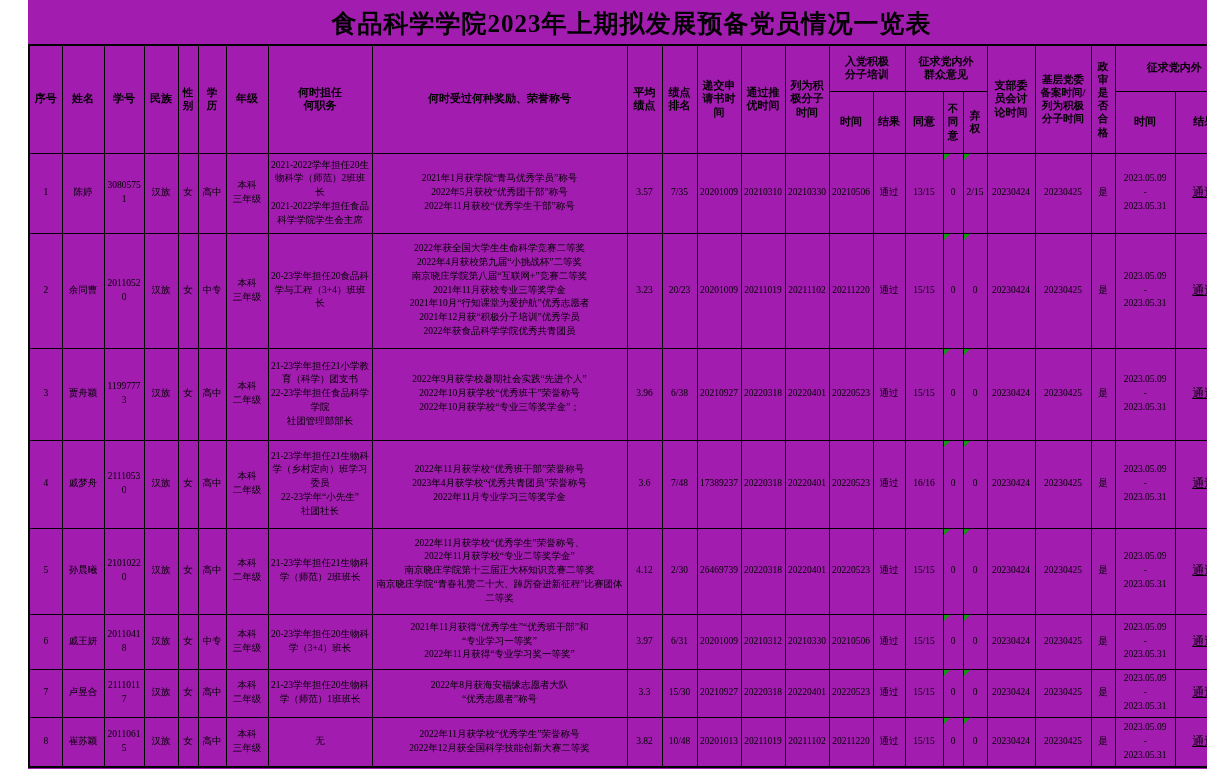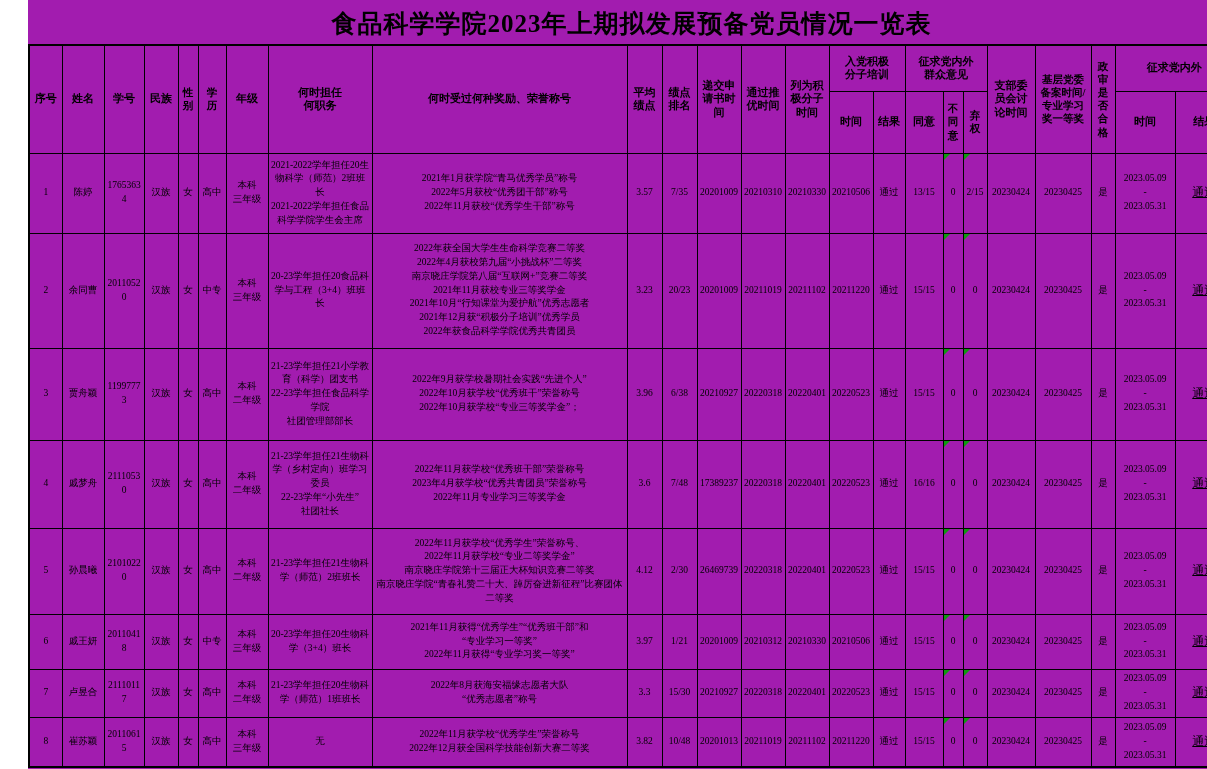--- a/index.html
+++ b/index.html
@@ -75,21 +75,21 @@
         <th rowspan="2">绩点
 排名</th>
         <th rowspan="2">递交申请书时间</th>
         <th rowspan="2">通过推优时间</th>
         <th rowspan="2">列为积极分子时间</th>
         <th colspan="2">入党积极
 分子培训</th>
         <th colspan="3">征求党内外
 群众意见</th>
         <th rowspan="2">支部委员会讨论时间</th>
-        <th rowspan="2" class="sm">基层党委备案时间/专业学习奖一等奖</th>
+        <th rowspan="2" class="sm">基层党委备案时间/列为积极分子时间</th>
         <th rowspan="2" class="sm">政
 审
 是
 否
 合
 格</th>
         <th colspan="2">征求党内外</th>
       </tr>
       <tr style="height:62px;">
         <th>时间</th>
@@ -101,21 +101,21 @@
         <th class="sm">弃
 权</th>
         <th>时间</th>
         <th>结果</th>
       </tr>
     </thead>
     <tbody id="roster-body">
         <tr style="height: 80px;">
           <td>1</td>
           <td>陈婷</td>
-          <td class="num">17653634</td>
+          <td class="num">30805751</td>
           <td>汉族</td>
           <td>女</td>
           <td>高中</td>
           <td>本科
 三年级</td>
           <td>2021-2022学年担任20生物科学（师范）2班班长
 2021-2022学年担任食品科学学院学生会主席</td>
           <td>2021年1月获学院“青马优秀学员”称号
 2022年5月获校“优秀团干部”称号
 2022年11月获校“优秀学生干部”称号</td>
@@ -277,21 +277,21 @@
           <td>汉族</td>
           <td>女</td>
           <td>中专</td>
           <td>本科
 三年级</td>
           <td>20-23学年担任20生物科学（3+4）班长</td>
           <td>2021年11月获得“优秀学生”“优秀班干部”和
 “专业学习一等奖”
 2022年11月获得“专业学习奖一等奖”</td>
           <td class="num">3.97</td>
-          <td class="num">1/21</td>
+          <td class="num">6/31</td>
           <td class="num">20201009</td>
           <td class="num">20210312</td>
           <td class="num">20210330</td>
           <td class="num">20210506</td>
           <td>通过</td>
           <td class="num">15/15</td>
           <td class="num">0<i class="corner"></i></td>
           <td class="num">0<i class="corner"></i></td>
           <td class="num">20230424</td>
           <td class="num">20230425</td>

